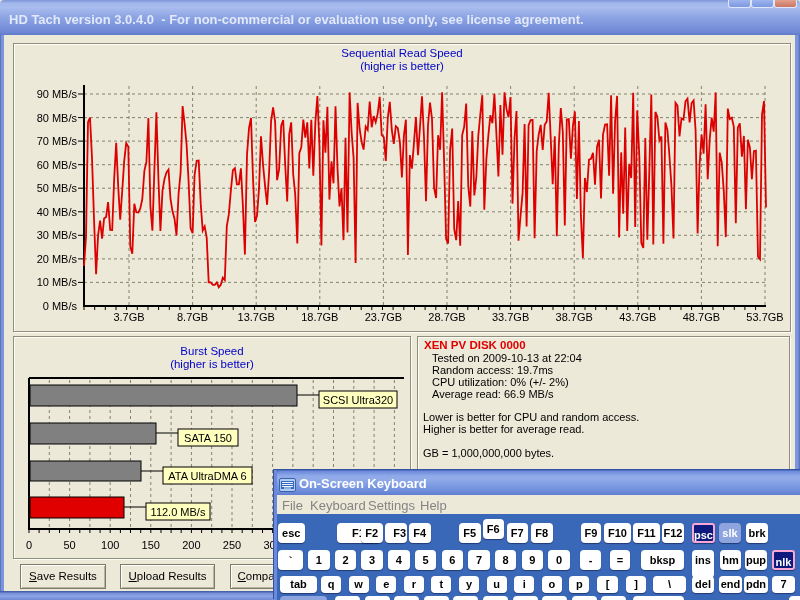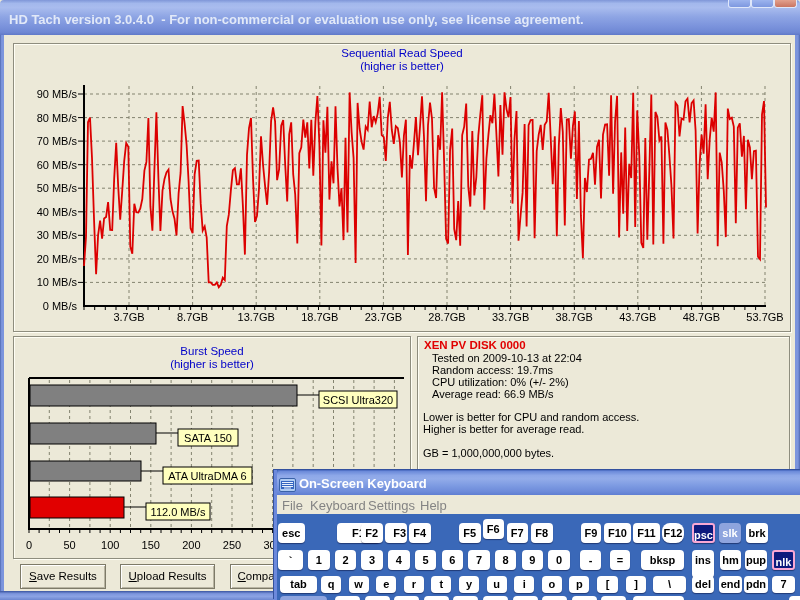--- a/index.html
+++ b/index.html
@@ -312,21 +312,21 @@
   <div class="key" style="left:84.0px;top:53.0px;width:21.5px;height:20.0px;line-height:20px;box-sizing:border-box;">F2</div>
   <div class="key" style="left:108.0px;top:53.0px;width:21.5px;height:20.0px;line-height:20px;box-sizing:border-box;padding-left:8px;">F3</div>
   <div class="key" style="left:132.0px;top:53.0px;width:21.5px;height:20.0px;line-height:20px;box-sizing:border-box;">F4</div>
   <div class="key" style="left:182.0px;top:53.0px;width:21.5px;height:20.0px;line-height:20px;box-sizing:border-box;">F5</div>
   <div class="key" style="left:205.5px;top:49px;width:21.5px;height:20.0px;line-height:20px;box-sizing:border-box;">F6</div>
   <div class="key" style="left:229.5px;top:53.0px;width:21.5px;height:20.0px;line-height:20px;box-sizing:border-box;">F7</div>
   <div class="key" style="left:254.0px;top:53.0px;width:21.5px;height:20.0px;line-height:20px;box-sizing:border-box;">F8</div>
   <div class="key" style="left:304.0px;top:53.0px;width:20.0px;height:20.0px;line-height:20px;box-sizing:border-box;">F9</div>
   <div class="key" style="left:327.0px;top:53.0px;width:27.0px;height:20.0px;line-height:20px;box-sizing:border-box;">F10</div>
   <div class="key" style="left:356.0px;top:53.0px;width:27.0px;height:20.0px;line-height:20px;box-sizing:border-box;">F11</div>
-  <div class="key" style="left:385.0px;top:53.0px;width:22.0px;height:20.0px;line-height:20px;box-sizing:border-box;border-radius:8px;">F12</div>
+  <div class="key" style="left:385.0px;top:53.0px;width:22.0px;height:20.0px;line-height:20px;box-sizing:border-box;">F12</div>
   <div class="key nav" style="left:415.0px;top:53.0px;width:22.5px;height:20.0px;line-height:20px;box-sizing:border-box;">psc</div>
   <div class="key lav" style="left:442.0px;top:53.0px;width:22.0px;height:20.0px;line-height:20px;box-sizing:border-box;">slk</div>
   <div class="key" style="left:469.0px;top:53.0px;width:22.0px;height:20.0px;line-height:20px;box-sizing:border-box;">brk</div>
   <div class="key" style="left:1.0px;top:80.0px;width:25.0px;height:20.0px;line-height:20px;box-sizing:border-box;">`</div>
   <div class="key" style="left:31.0px;top:80.0px;width:21.5px;height:20.0px;line-height:20px;box-sizing:border-box;">1</div>
   <div class="key" style="left:57.7px;top:80.0px;width:21.5px;height:20.0px;line-height:20px;box-sizing:border-box;">2</div>
   <div class="key" style="left:84.4px;top:80.0px;width:21.5px;height:20.0px;line-height:20px;box-sizing:border-box;">3</div>
   <div class="key" style="left:111.1px;top:80.0px;width:21.5px;height:20.0px;line-height:20px;box-sizing:border-box;">4</div>
   <div class="key" style="left:137.8px;top:80.0px;width:21.5px;height:20.0px;line-height:20px;box-sizing:border-box;">5</div>
   <div class="key" style="left:164.5px;top:80.0px;width:21.5px;height:20.0px;line-height:20px;box-sizing:border-box;">6</div>

